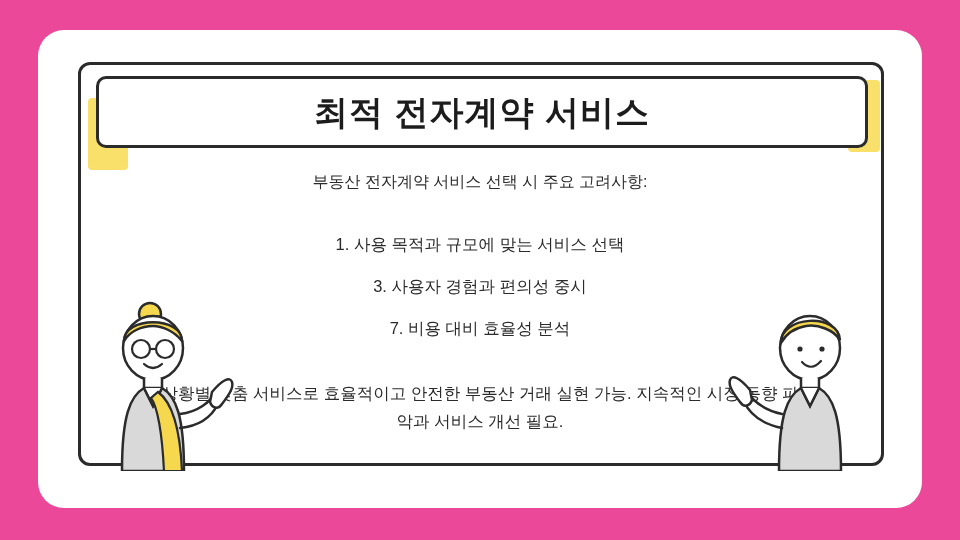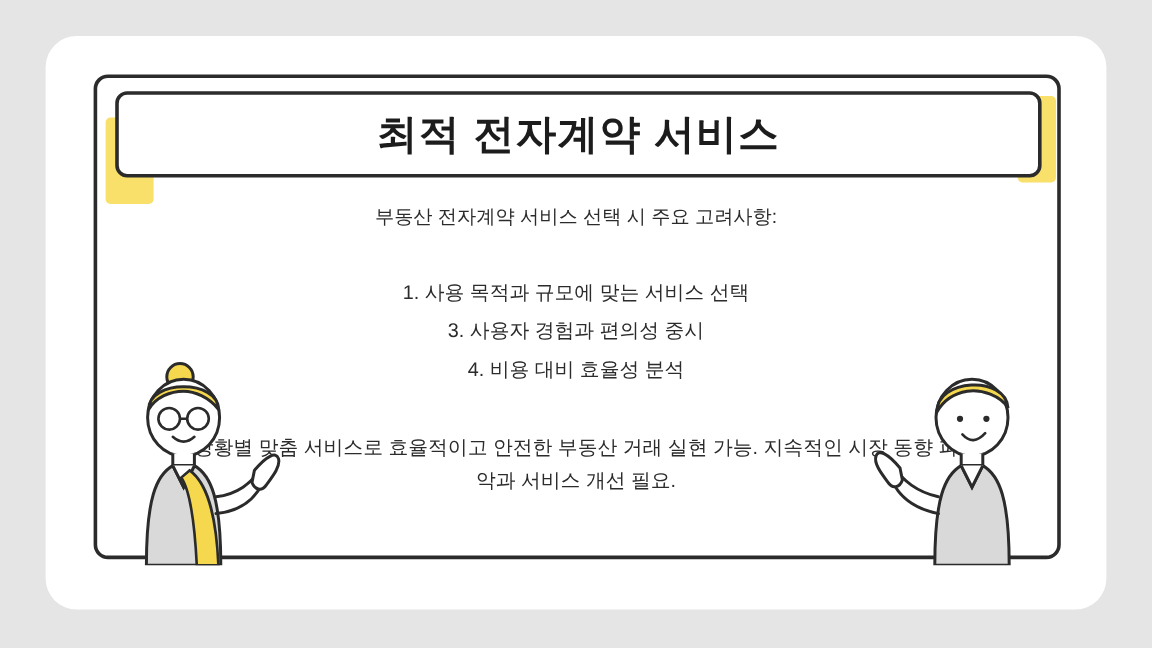--- a/index.html
+++ b/index.html
@@ -10,21 +10,21 @@
     width: 960px;
     height: 540px;
     overflow: hidden;
     font-family: "Liberation Sans", sans-serif;
     background: #f9e06a;
   }
   .slide {
     position: relative;
     width: 960px;
     height: 540px;
-    background: #e5e5e5;
+    background: #ec4899;
   }
   
   .card {
     position: absolute;
     left: 38px;
     top: 30px;
     width: 884px;
     height: 478px;
     background: #ffffff;
     border-radius: 26px;
@@ -104,21 +104,21 @@
     margin: 0 0 34px 0;
   }
   .list {
     list-style: none;
     margin: 0 0 34px 0;
     padding: 0;
   }
   .list li {
     font-size: 16.5px;
     line-height: 1.95;
-    margin: 0;
+    margin: 10px;
   }
   .outro {
     font-size: 16.5px;
     line-height: 1.75;
     margin: 0;
     max-width: 640px;
     margin-left: auto;
     margin-right: auto;
   }
   
@@ -142,21 +142,21 @@
 
   <div class="title-box">
     <span class="title-text">최적 전자계약 서비스</span>
   </div>
 
   <div class="body-block">
     <p class="intro">부동산 전자계약 서비스 선택 시 주요 고려사항:</p>
     <ul class="list">
       <li>1. 사용 목적과 규모에 맞는 서비스 선택</li>
       <li>3. 사용자 경험과 편의성 중시</li>
-      <li>4. 비용 대비 효율성 분석</li>
+      <li>7. 비용 대비 효율성 분석</li>
     </ul>
     <p class="outro">상황별 맞춤 서비스로 효율적이고 안전한 부동산 거래 실현 가능. 지속적인 시장 동향 파악과 서비스 개선 필요.</p>
   </div>
 
   <div class="char char-left">
     <svg width="150" height="175" viewBox="0 0 150 175" xmlns="http://www.w3.org/2000/svg">
 
       <circle cx="54" cy="18" r="11" fill="#f6d84e" stroke="#2b2b2b" stroke-width="2.5"></circle>
 
       <ellipse cx="57" cy="52" rx="30" ry="32" fill="#ffffff" stroke="#2b2b2b" stroke-width="2.5"></ellipse>

